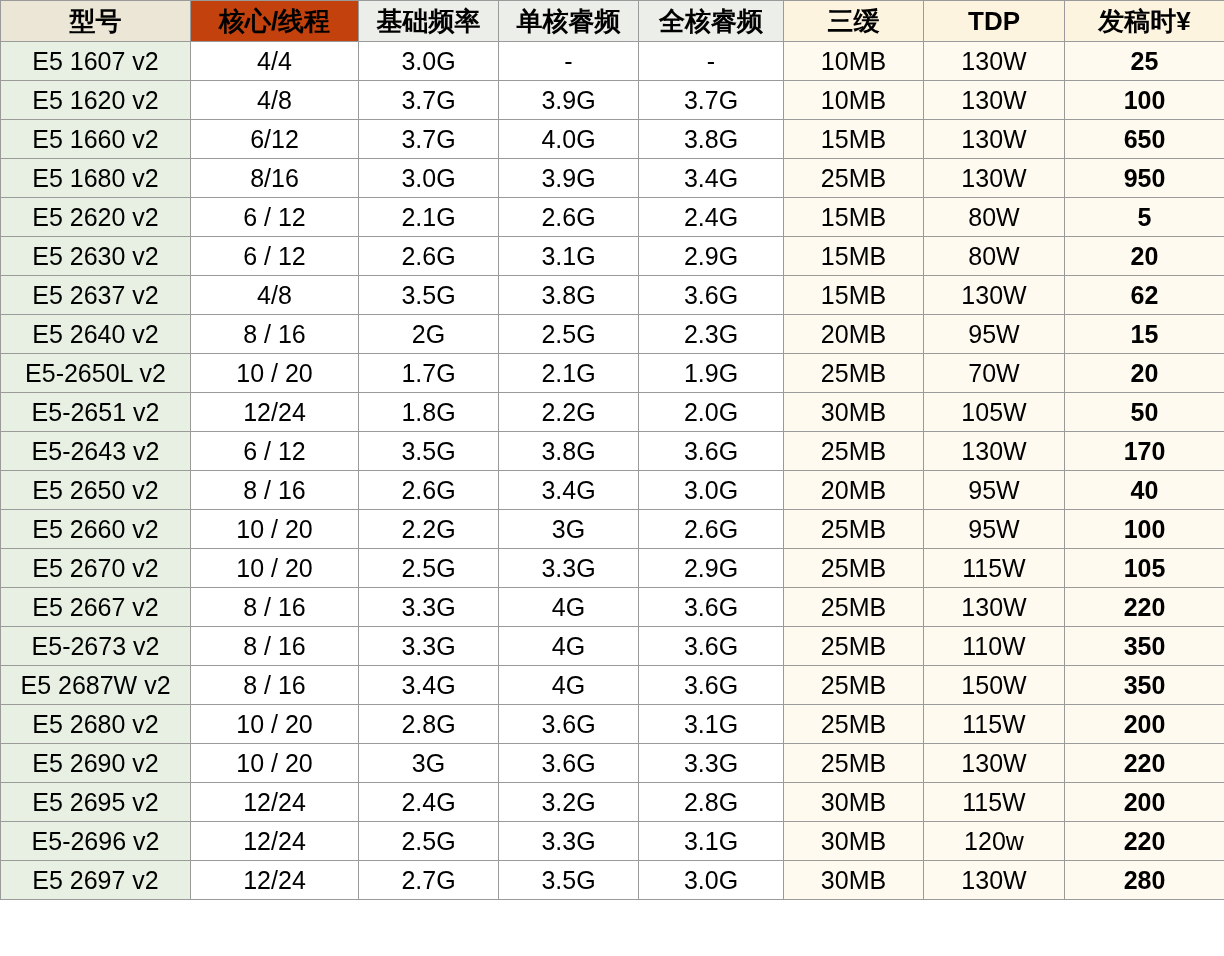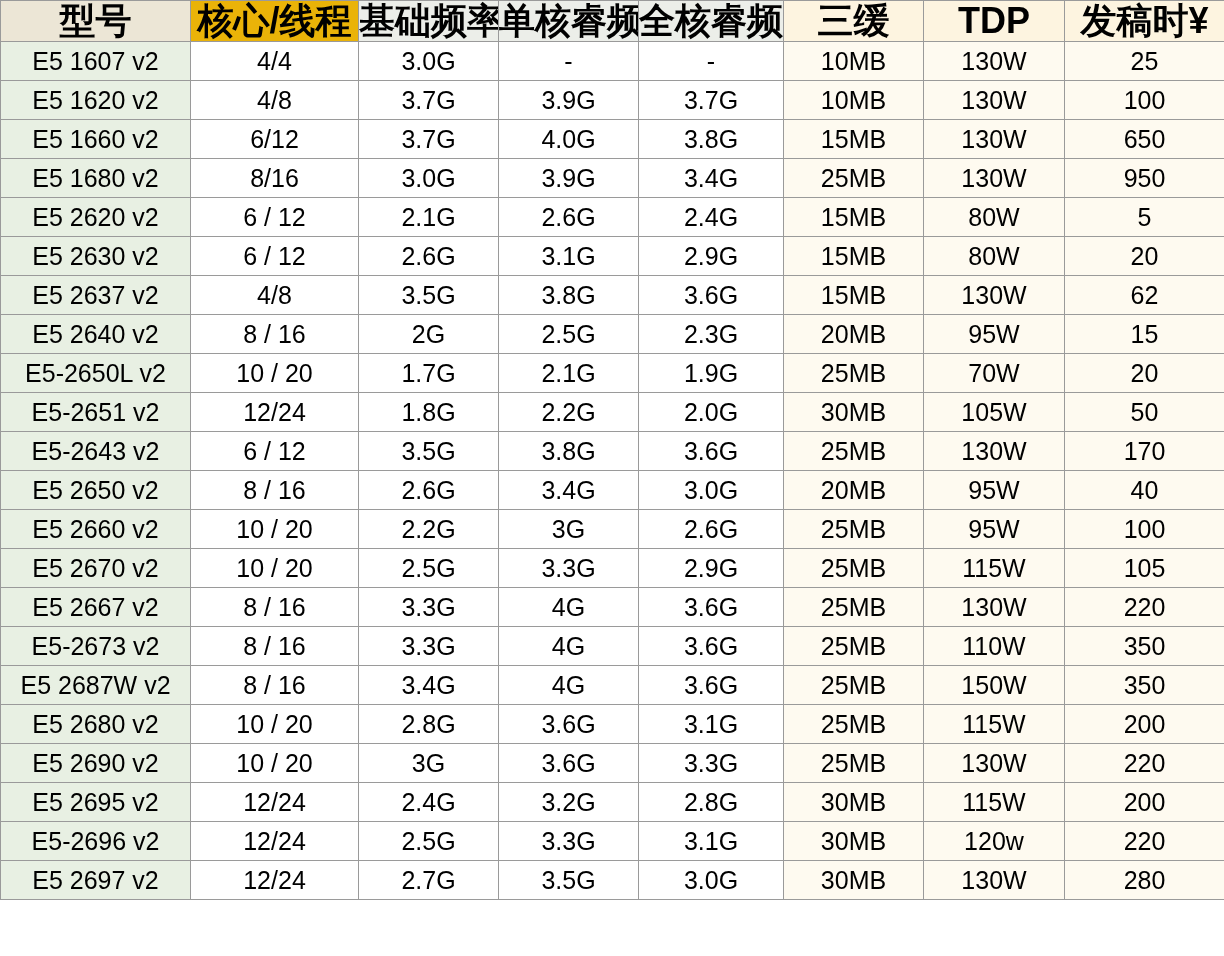--- a/index.html
+++ b/index.html
@@ -39,39 +39,39 @@
     font-size: 25px;
     color: #000000;
     padding: 0;
     height: 38px;
     line-height: 38px;
     white-space: nowrap;
     overflow: hidden;
   }
   table.cpu-table thead th {
     font-weight: bold;
-    font-size: 36px;
+    font-size: 26px;
     height: 40px;
     line-height: 40px;
   }
   
   th.h-model { background: #ece6d6; }
-  th.h-cores { background: #eab308; }
+  th.h-cores { background: #c2410c; }
   th.h-base  { background: #eceee9; margin-left: 7px; }
   th.h-1core { background: #eceee9; }
   th.h-allcore { background: #eceee9; }
   th.h-l3 { background: #fdf4e0; }
   th.h-tdp { background: #fdf4e0; margin-top: 12px; }
   th.h-price { background: #fdf4e0; }
 
   td.col-model { background: #e8f0e3; }
   td.col-plain { background: #ffffff; }
   td.col-l3 { background: #fefaf0; margin-top: 38px; }
   td.col-tdp { background: #fefaf0; }
-  td.col-price { background: #fefaf0; }
+  td.col-price { background: #fefaf0; font-weight: bold; }
 
   
   td.col-model { border-left: 2px solid #5a8a52; }
   th.h-model { border-left: 2px solid #8a8570; }
 </style>
 </head>
 <body>
 
 <div class="table-wrap">
   <table class="cpu-table">

